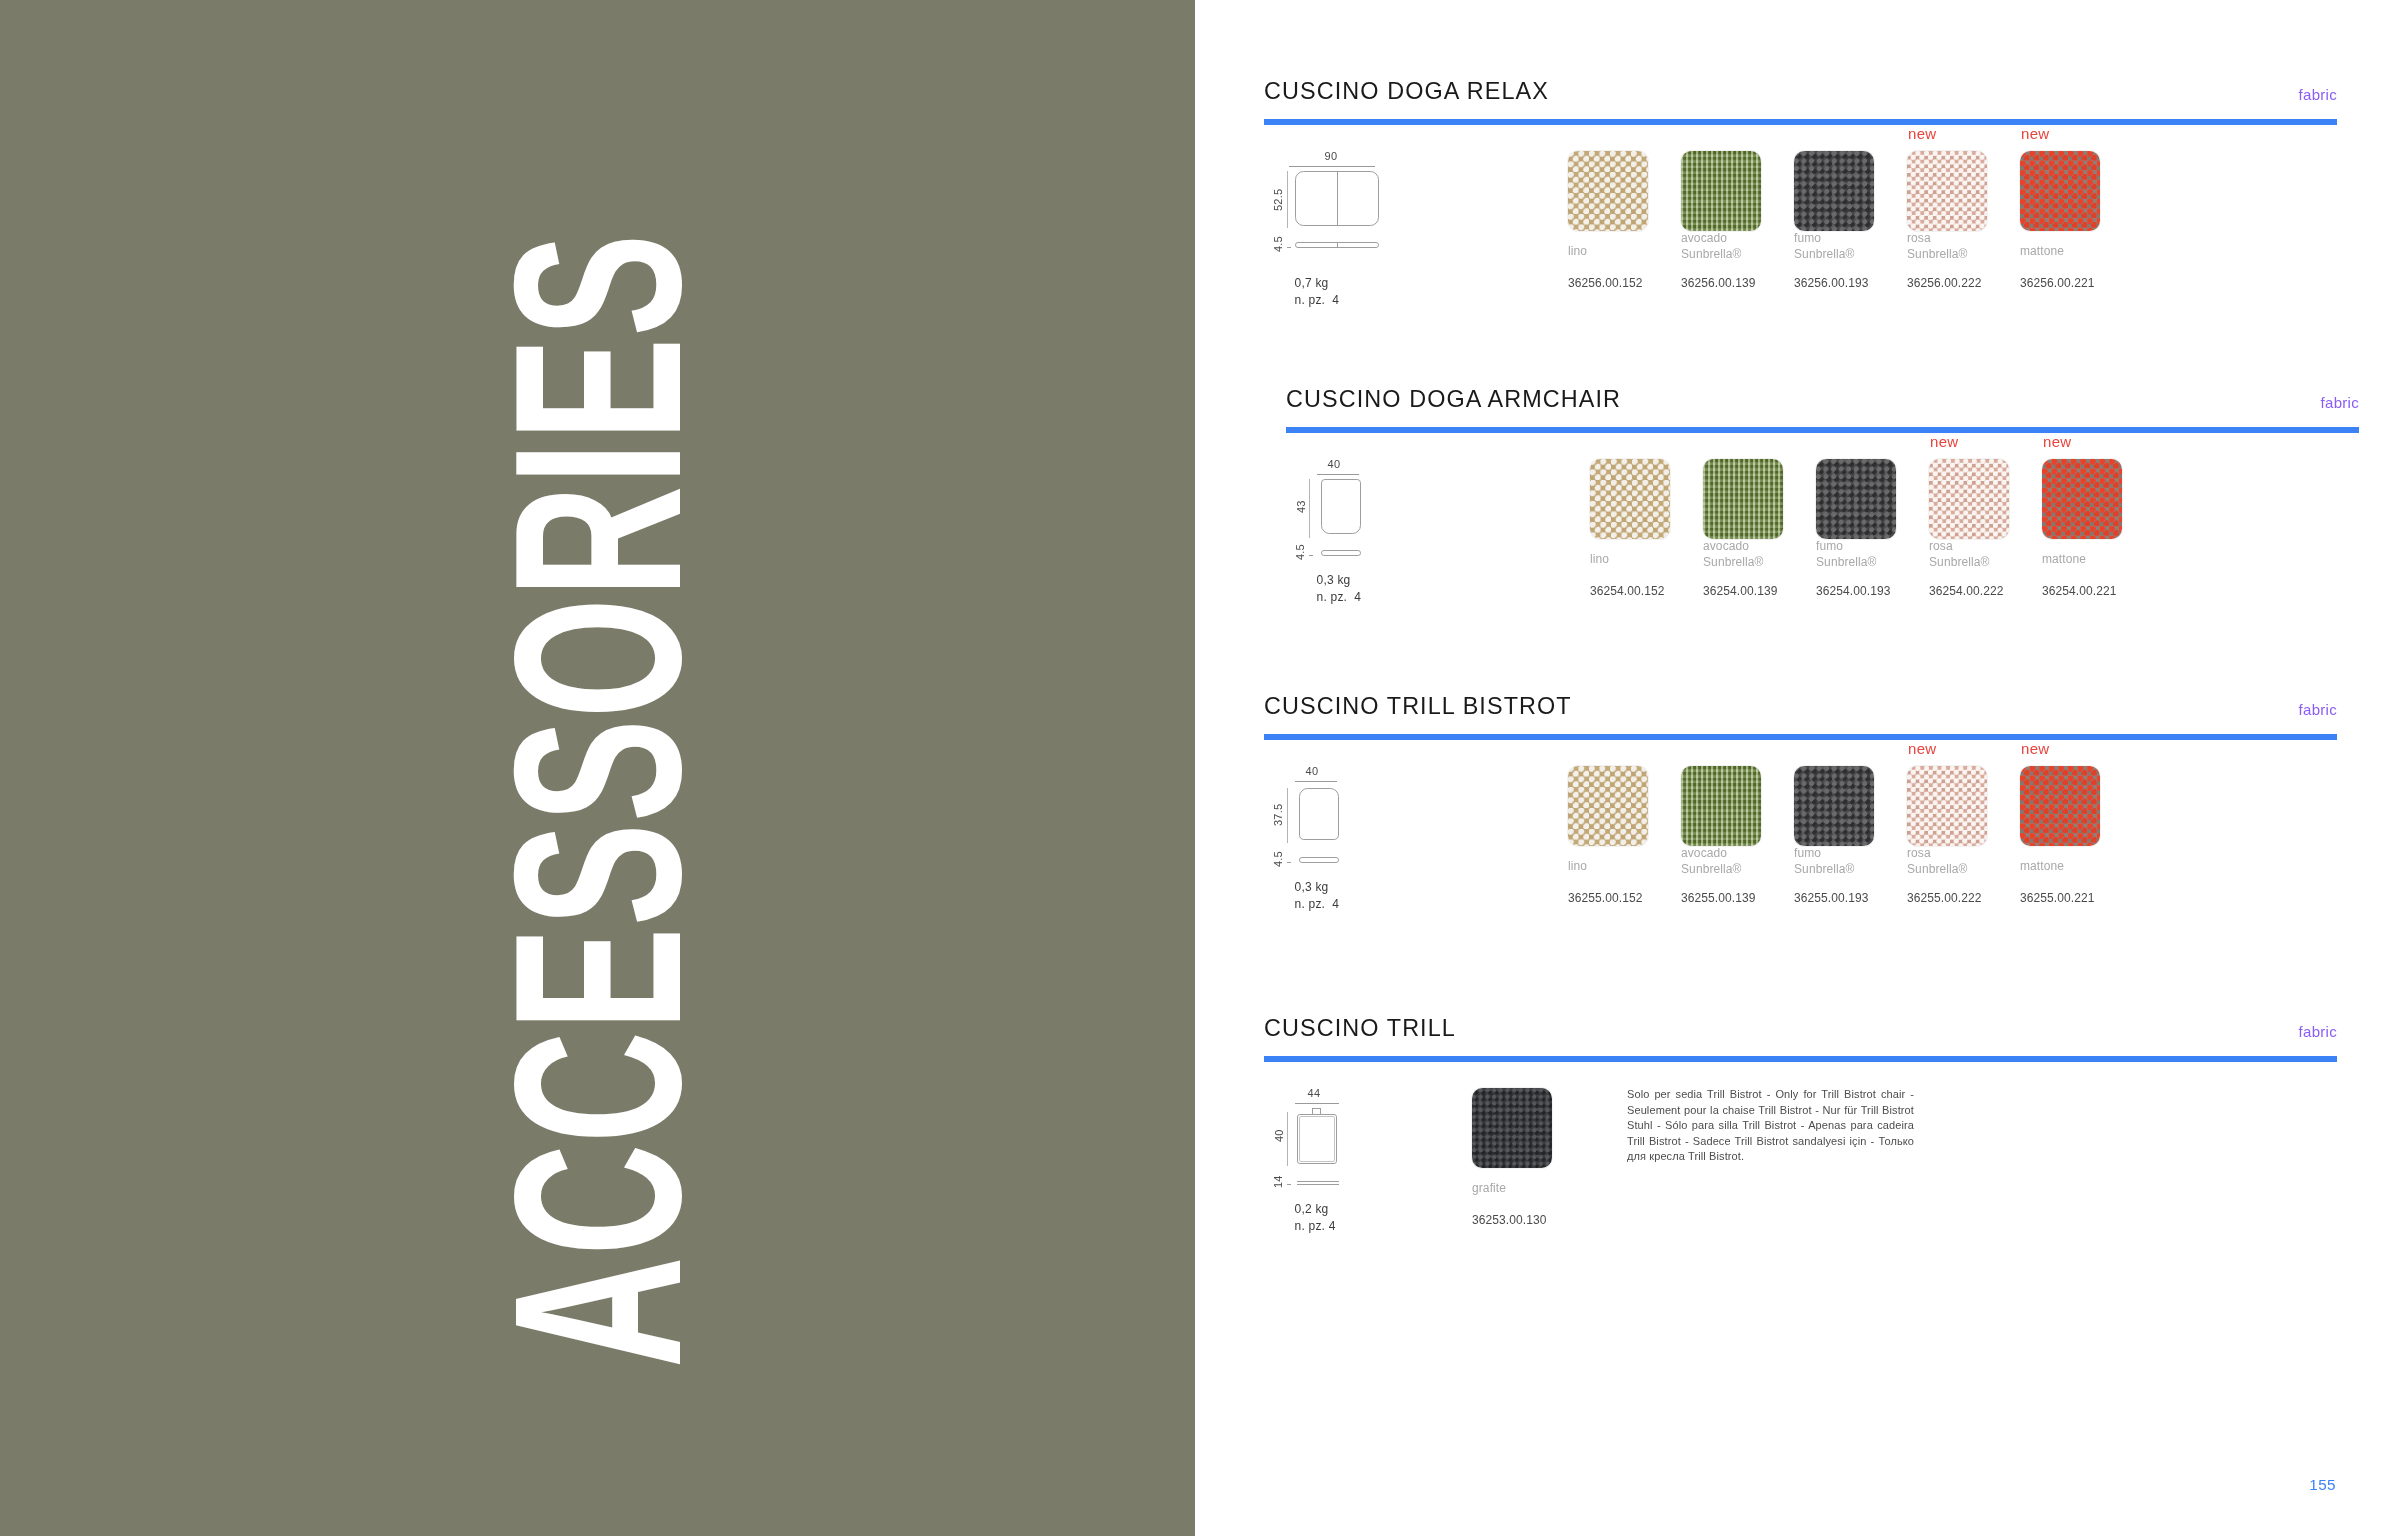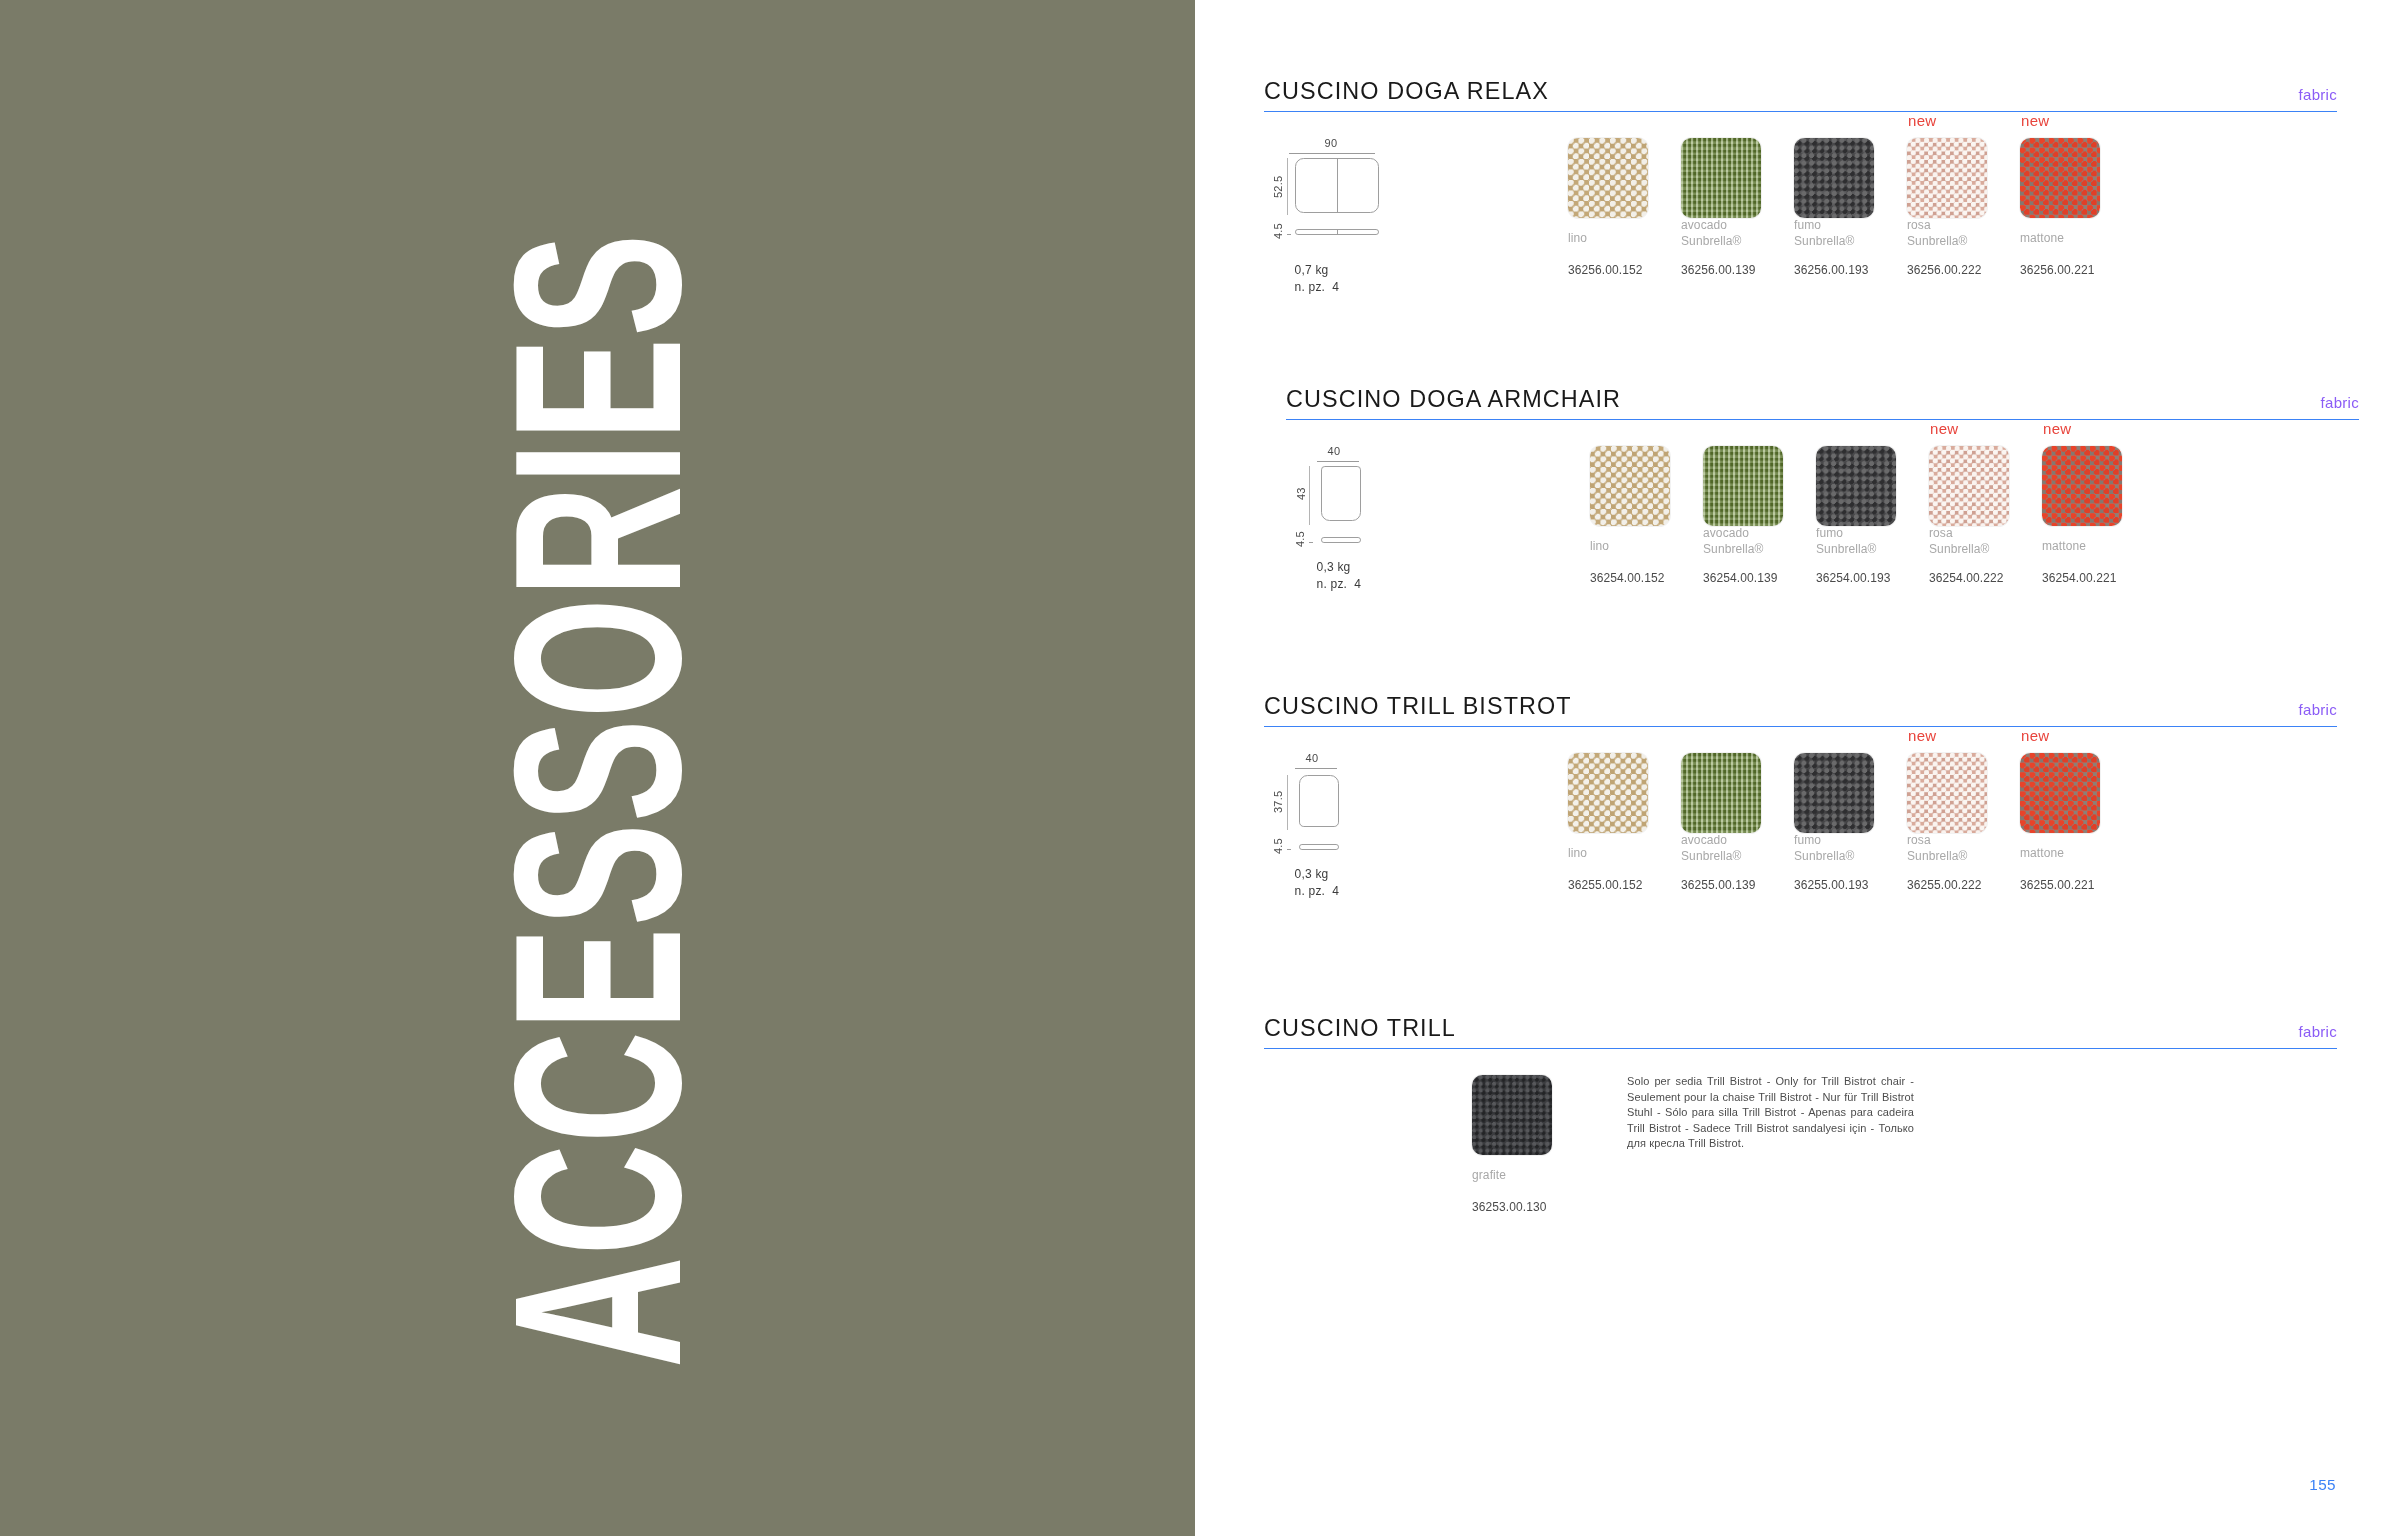--- a/index.html
+++ b/index.html
@@ -53,22 +53,22 @@
   .section { position: absolute; left: 69px; width: 1073px; }
   .sec1 { top: 78px; }
   .sec2 { top: 386px; margin-left: 22px; }
   .sec3 { top: 693px; }
   .sec4 { top: 1015px; }
 
   .sec-head {
     display: flex;
     align-items: flex-end;
     justify-content: space-between;
-    padding-bottom: 6px;
-    border-bottom: 1px solid #3b82f6;
+    padding-bottom: 14px;
+    border-bottom: 6px solid #3b82f6;
   }
   .sec-title {
     font-size: 23.4px;
     font-weight: 400;
     letter-spacing: 1.1px;
     color: #1a1a1a;
     white-space: nowrap;
   }
   .sec-sub {
     font-size: 15px;
@@ -471,20 +471,40 @@
     </div>
   </div>
 
   <div class="section sec4">
     <div class="sec-head">
       <div class="sec-title">CUSCINO TRILL</div>
       <div class="sec-sub">fabric</div>
     </div>
     <div class="sec-body">
 
+      <div class="draw">
+        <div class="dim-top">
+          <div class="num" style="left:36px">44</div>
+          <div class="rule" style="left:23px;width:44px"></div>
+        </div>
+        <div class="plan-row" style="height:67px">
+          <div class="vdim" style="left:1.9px;top:13.4px;height:38px">40</div>
+          <div class="vbar" style="left:15.3px;top:7.6px;height:54px"></div>
+          <div class="tab" style="left:40px;top:3.8px;width:9.6px;height:7.6px"></div>
+          <div class="shape" style="left:25px;top:9.6px;width:40px;height:50px;border-radius:2.9px"></div>
+          <div class="shape" style="left:27px;top:11.5px;width:36px;height:46px;border-radius:1.9px;border-color:#c4c4c4"></div>
+        </div>
+        <div class="plan-row" style="height:29px">
+          <div class="vdim" style="left:0;top:-1.9px;height:25px">14</div>
+          <div class="tick" style="left:15.3px;top:13.4px"></div>
+          <div class="profile2" style="left:25px;top:9.6px;width:42px;height:4.8px"></div>
+        </div>
+        <div class="meta" style="left:23px;top:122px"><span>0,2 kg</span>
+<span>n. pz. 4</span></div>
+      </div>
 
       <div class="swatches" style="left:208px">
         <div class="sw-col">
           <div class="chip tex-grafite"></div>
           <div class="names">grafite</div>
           <div class="code">36253.00.130</div>
         </div>
       </div>
 
       <div class="note">Solo per sedia Trill Bistrot - Only for Trill Bistrot chair - Seulement pour la chaise Trill Bistrot - Nur für Trill Bistrot Stuhl - Sólo para silla Trill Bistrot - Apenas para cadeira Trill Bistrot - Sadece Trill Bistrot sandalyesi için - Только для кресла Trill Bistrot.</div>

